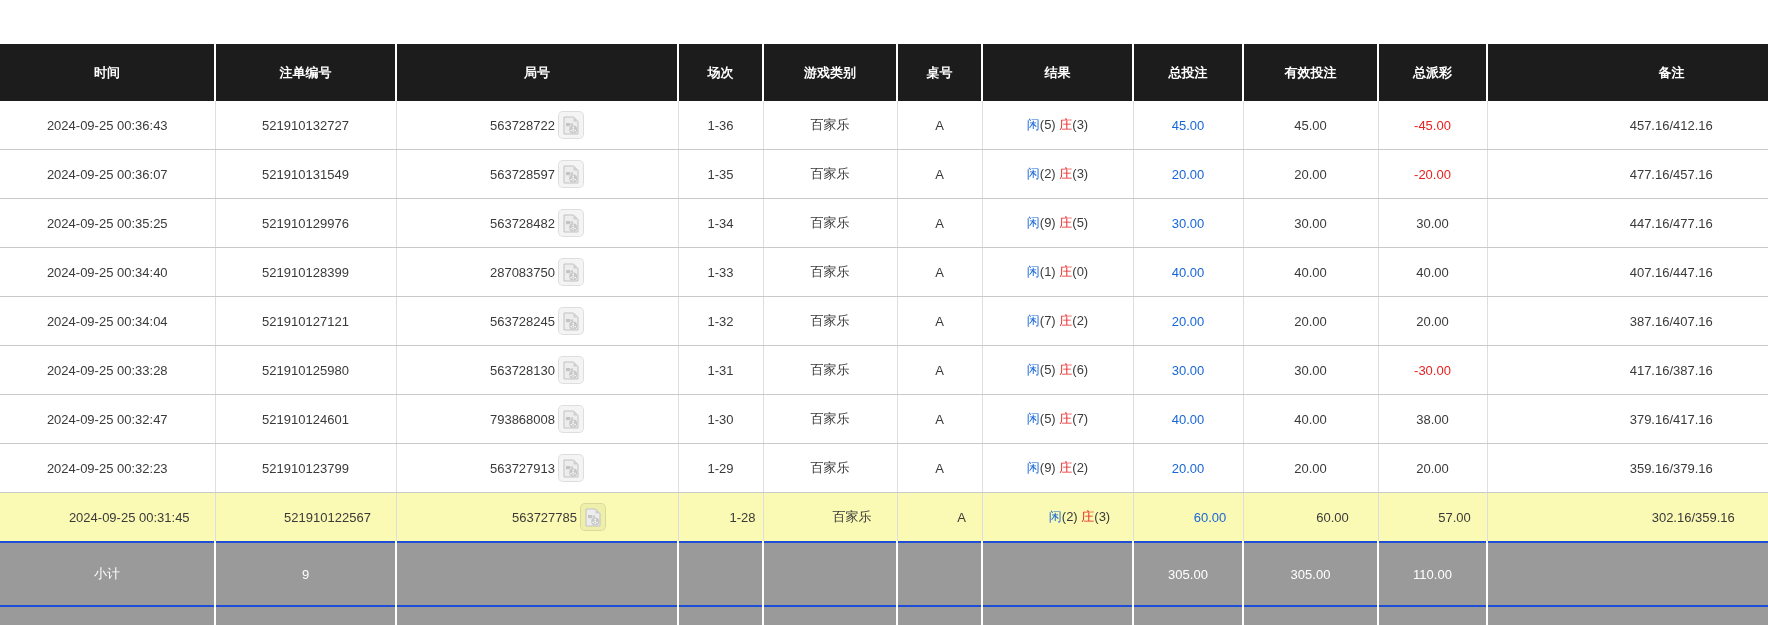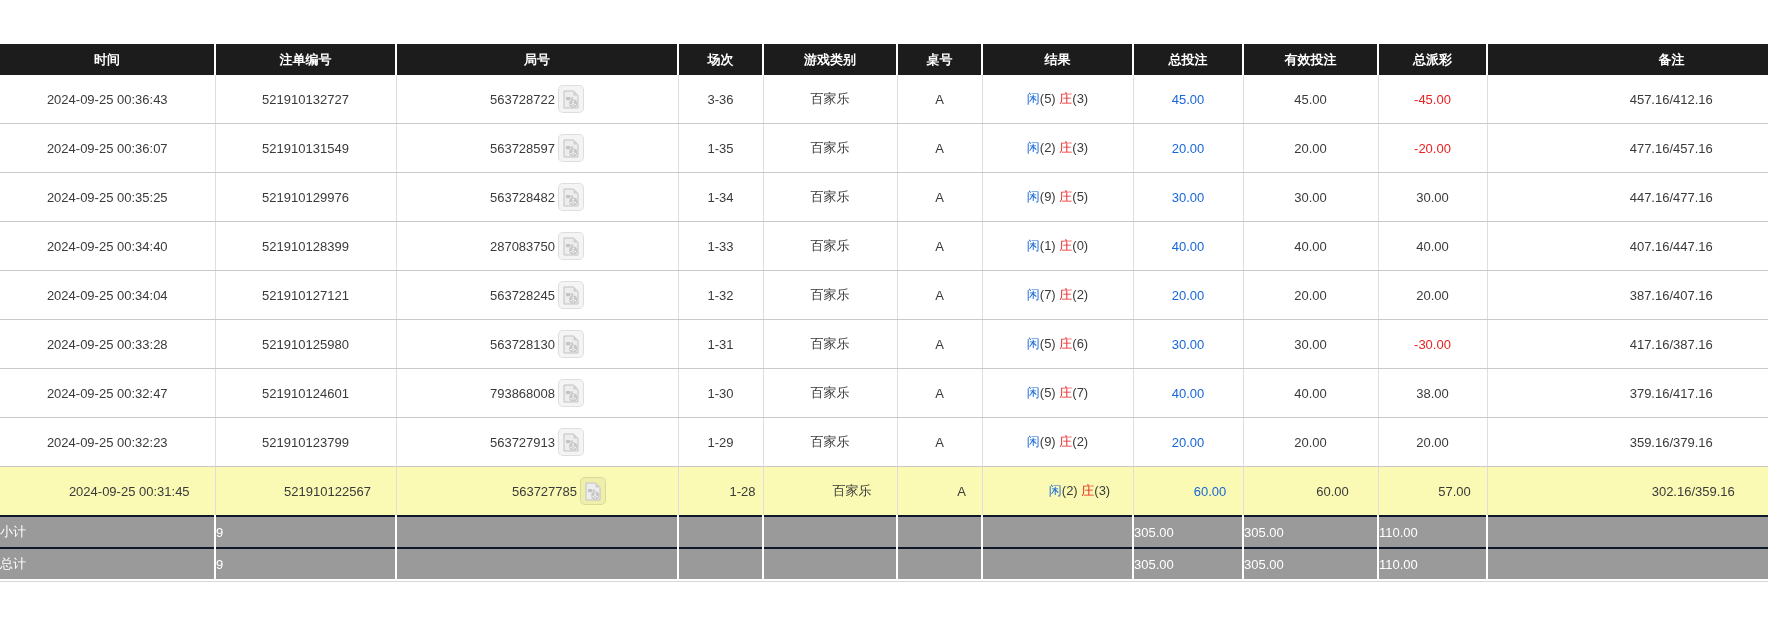--- a/index.html
+++ b/index.html
@@ -18,21 +18,21 @@
     border-collapse: collapse;
     table-layout: fixed;
     width: 1855px; 
   }
   thead th {
     background: var(--header-bg, #1c1c1c);
     color: #ffffff;
     font-size: 13px;
     font-weight: bold;
     height: 31px;
-    padding: 0;
+    padding: 13px;
     text-align: center;
     border-right: 2px solid #ffffff;
   }
   thead th:last-child { border-right: none; }
   tbody td {
     background: #ffffff;
     height: 48px;
     padding: 0 4px;
     text-align: center;
     vertical-align: middle;
@@ -57,23 +57,24 @@
     border: 1px solid rgba(0,0,0,0.09);
     border-radius: 5px;
     cursor: pointer;
     padding: 0;
   }
   tfoot td {
     background: var(--footer-bg, #9a9a9a);
     color: #ffffff;
     font-size: 13px;
     height: 30px;
-    padding: 0;
+    padding: 16px;
+    text-align: center;
     border-right: 2px solid #ffffff;
-    border-top: 2px solid #0f172a;
+    border-top: 2px solid #1d4ed8;
   }
   tfoot td:last-child { border-right: none; }
   .bottom-line {
     width: 1768px;
     border-top: 1px solid #d8d8d8;
     margin-top: 2px;
   }
 </style>
 </head>
 <body>
@@ -124,21 +125,21 @@
                   <circle cx="10.2" cy="13.4" r="4" fill="#c7c7c7"></circle>
                   <circle cx="10.2" cy="13.4" r="0.95" fill="#f6f6f6"></circle>
                   <circle cx="10.2" cy="11.3" r="0.85" fill="#f6f6f6"></circle>
                   <circle cx="8.2" cy="14.5" r="0.85" fill="#f6f6f6"></circle>
                   <circle cx="12.2" cy="14.5" r="0.85" fill="#f6f6f6"></circle>
                   <circle cx="10.2" cy="15.8" r="0.75" fill="#f6f6f6"></circle>
                 </svg>
               </button>
             </span>
           </td>
-          <td>3-36</td>
+          <td>1-36</td>
           <td>百家乐</td>
           <td>A</td>
           <td><span><span class="result-player">闲</span><span>(5)</span> <span class="result-banker">庄</span><span>(3)</span></span></td>
           <td><span class="blue">45.00</span></td>
           <td>45.00</td>
           <td><span class="red">-45.00</span></td>
           <td>457.16/412.16</td>
         </tr>
         <tr>
           <td>2024-09-25 00:36:07</td>

